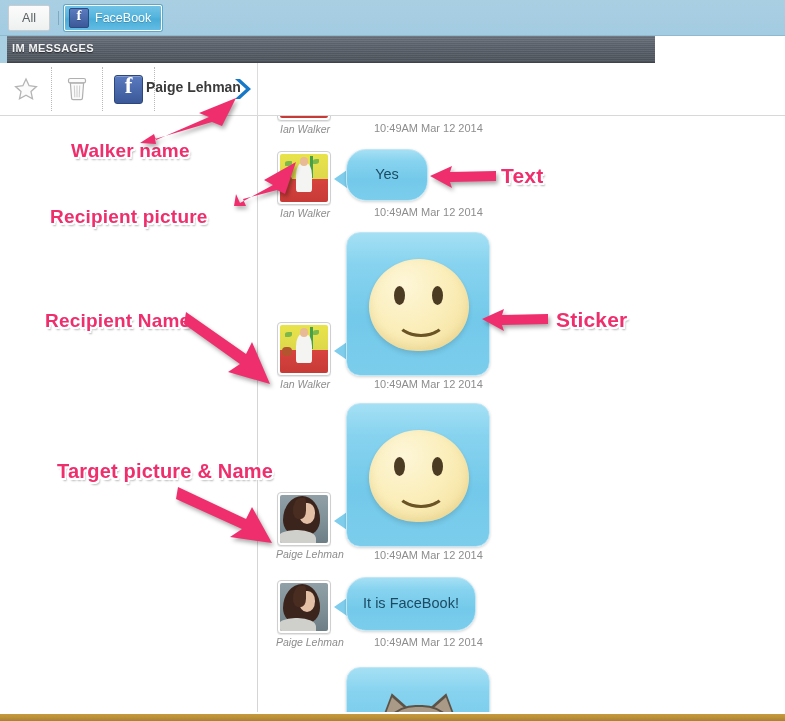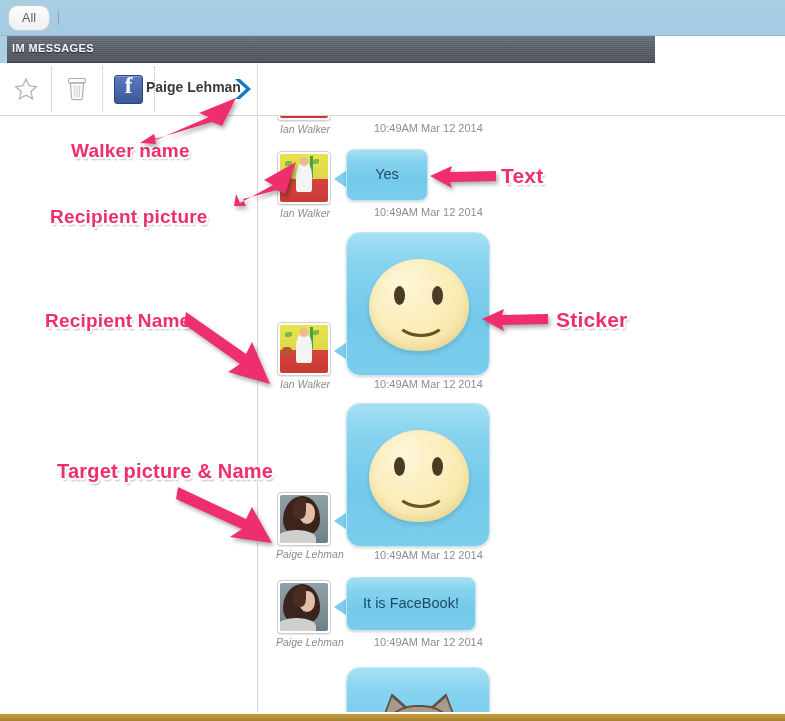--- a/index.html
+++ b/index.html
@@ -12,21 +12,21 @@
 
   
   #tabstrip{
     position:absolute;left:0;top:0;width:785px;height:36px;
     background:linear-gradient(to bottom,#a9cfe3 0%,#a6cde2 50%,#a3cbe1 100%);
     border-bottom:1px solid #8fb9cd;
     box-sizing:border-box;
   }
   #tabstrip .inner{position:relative;height:100%;}
   .tab{
-    position:absolute;top:5px;height:26px;border-radius:10px;
+    position:absolute;top:5px;height:26px;border-radius:2px;
     display:flex;align-items:center;justify-content:center;
     font-size:12.5px;box-sizing:border-box;
   }
   .tab-all{
     left:8px;width:42px;
     background:linear-gradient(to bottom,#fcfcfc,#eef0f0);
     border:1px solid #c9cdcf;color:#5a6163;
   }
   .tab-sep{
     position:absolute;left:58px;top:11px;width:1px;height:14px;
@@ -163,21 +163,21 @@
   .pic-paige .shoulder{
     position:absolute;left:-6%;top:72%;width:82%;height:40%;
     background:#cfd0cb;border-radius:46% 46% 0 0;
   }
 
   
   .bubble{
     position:absolute;
     background:linear-gradient(to bottom,#a5e0f4 0%,#87d3ef 22%,#73c9ea 60%,#7ccdec 100%);
     border:1px solid #bfe6f5;
-    border-radius:8px;
+    border-radius:20px;
     box-shadow:0 1px 3px rgba(0,0,0,.18);
     box-sizing:border-box;
   }
   .bubble .txt{
     color:#1c4a63;font-size:14.5px;white-space:nowrap;
     position:absolute;left:0;right:0;text-align:center;
   }
   .tail{
     position:absolute;width:0;height:0;
     border-top:9px solid transparent;
@@ -250,20 +250,24 @@
 </style>
 </head>
 <body>
 
 <div id="tabstrip">
   <div class="inner">
     <div class="tab tab-all">
       <span>All</span>
     </div>
     <div class="tab-sep"></div>
+    <div class="tab tab-fb">
+      <span class="fb-mini"></span>
+      <span class="fb-label">FaceBook</span>
+    </div>
   </div>
 </div>
 
 <div id="imbar">
   <span class="imtitle">IM MESSAGES</span>
 </div>
 <div id="leftblue"></div>
 
 <div id="toolbar">
   <div class="tb-cell star-icon" style="left:0;width:51px;">

